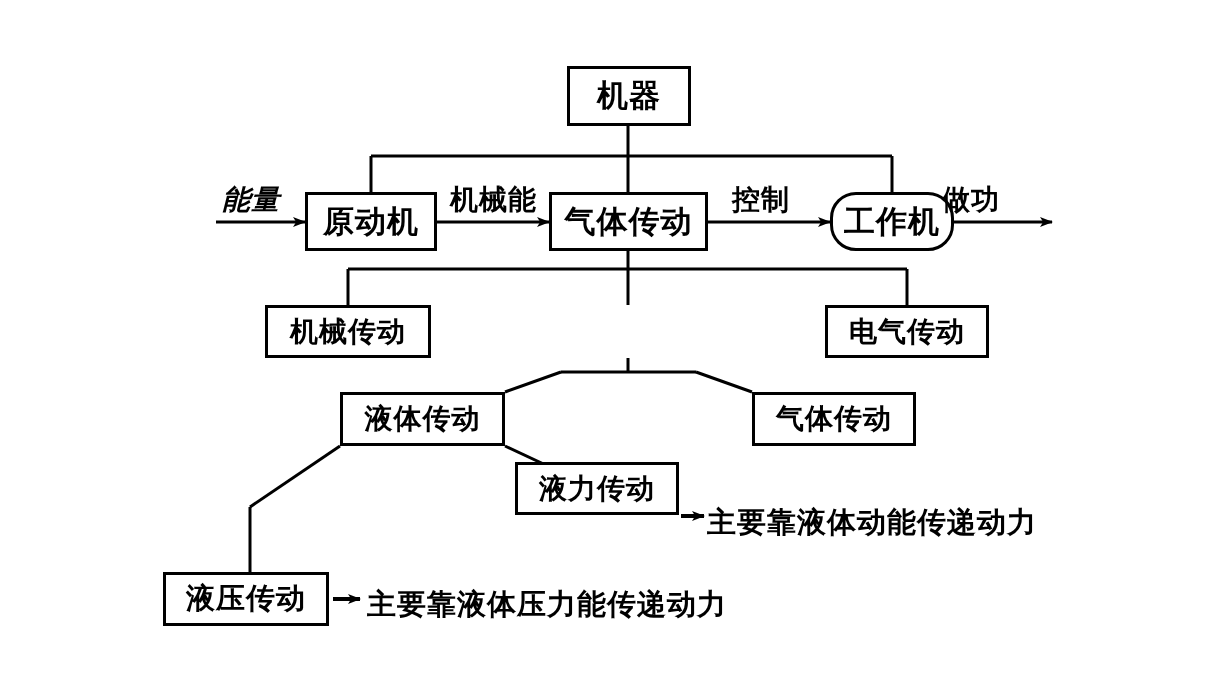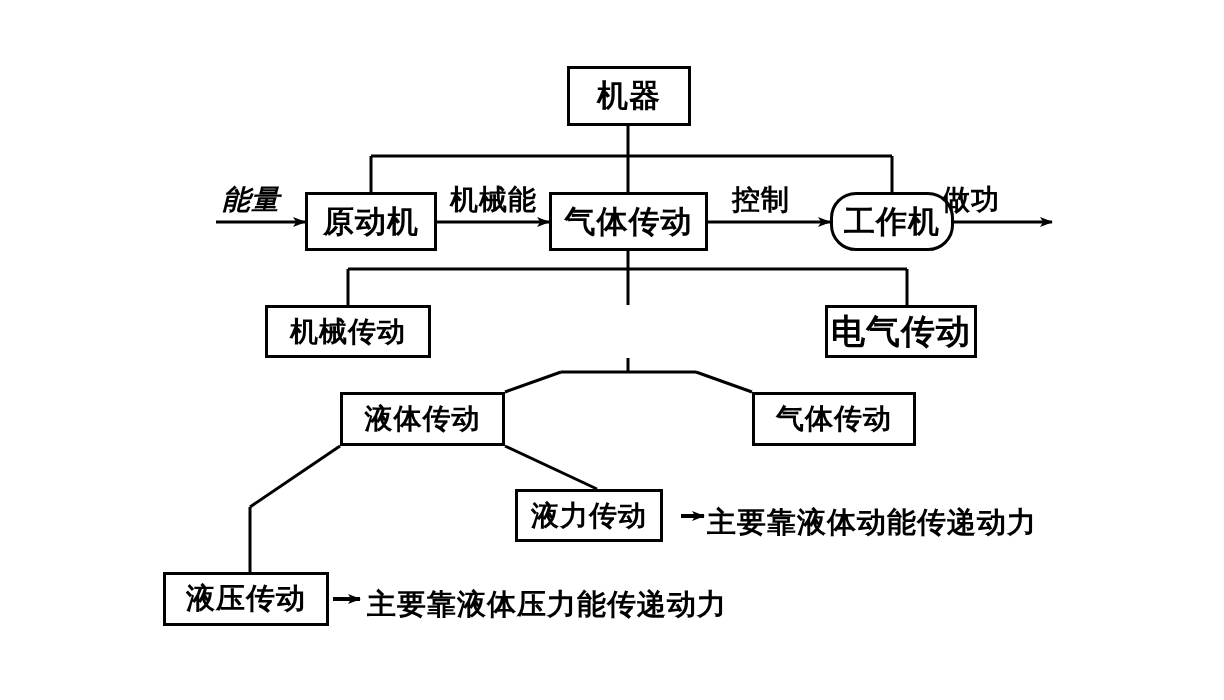--- a/index.html
+++ b/index.html
@@ -44,24 +44,24 @@
     white-space: nowrap;
     letter-spacing: 1px;
   }
   
   #n-machine      { left: 567px; top: 66px;  width: 124px; height: 60px;  font-size: 31px; }
   #n-primemover   { left: 305px; top: 192px; width: 132px; height: 59px;  font-size: 31px; }
   #n-transmission { left: 549px; top: 192px; width: 159px; height: 59px;  font-size: 31px; }
   #n-workmachine  { left: 830px; top: 192px; width: 124px; height: 59px;  font-size: 31px; border-radius: 26px; }
   #n-mechanical   { left: 265px; top: 305px; width: 166px; height: 53px;  font-size: 28px; }
   #n-fluid        { left: 545px; top: 305px; width: 166px; height: 53px;  font-size: 28px; }
-  #n-electric     { left: 825px; top: 305px; width: 152px; height: 53px;  font-size: 34px; font-family: Liberation Mono, monospace; }
+  #n-electric     { left: 825px; top: 305px; width: 164px; height: 53px;  font-size: 28px; font-family: Liberation Mono, monospace; }
   #n-liquid       { left: 340px; top: 392px; width: 165px; height: 54px;  font-size: 28px; }
   #n-gas          { left: 752px; top: 392px; width: 164px; height: 54px;  font-size: 28px; }
-  #n-hydrodynamic { left: 515px; top: 489px; width: 148px; height: 53px;  font-size: 28px; }
+  #n-hydrodynamic { left: 515px; top: 462px; width: 164px; height: 53px;  font-size: 28px; }
   #n-hydraulic    { left: 163px; top: 572px; width: 166px; height: 54px;  font-size: 29px; }
 
   #lbl-energy     { left: 222px; top: 181px; font-size: 28px; font-style: italic; }
   #lbl-mechenergy { left: 450px; top: 181px; font-size: 28px; }
   #lbl-control    { left: 732px; top: 181px; font-size: 28px; }
   #lbl-dowork     { left: 942px; top: 181px; font-size: 28px; }
   #lbl-note-hydrodynamic { left: 707px; top: 503px; font-size: 29px; }
   #lbl-note-hydraulic    { left: 367px; top: 585px; font-size: 29px; }
 </style>
 </head>

